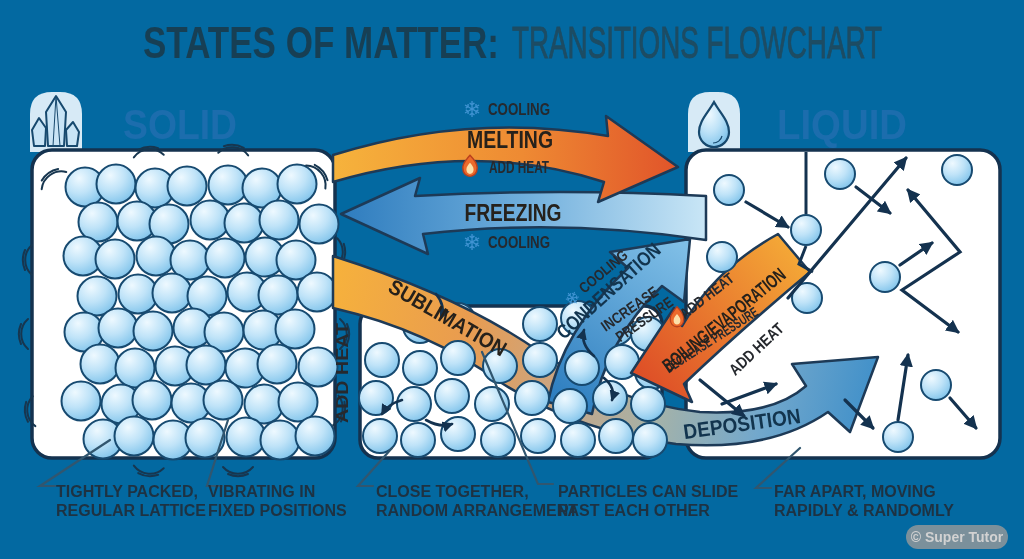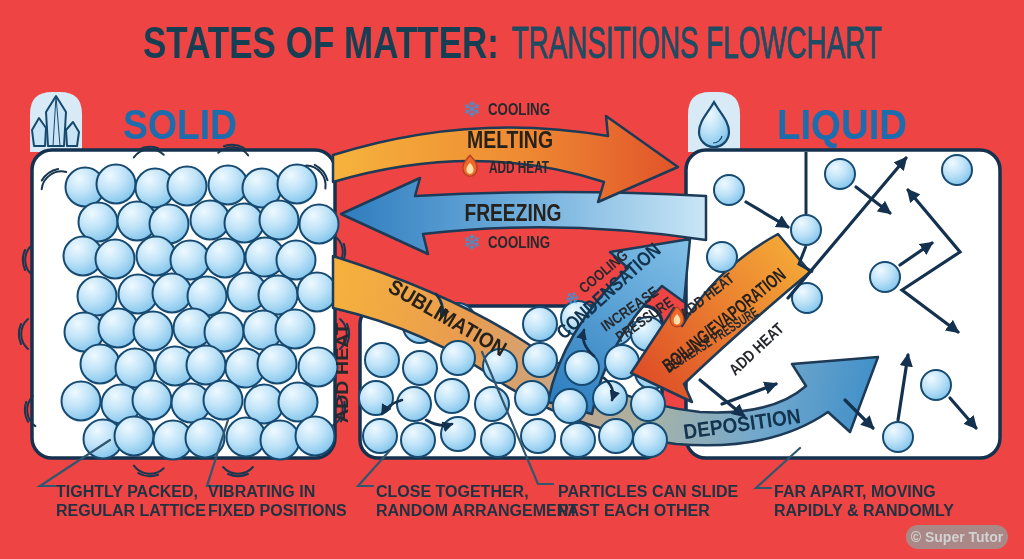--- a/index.html
+++ b/index.html
@@ -1,16 +1,16 @@
 <!DOCTYPE html>
 <html><head>
 <meta charset="utf-8">
 <style>
   html,body{margin:0;padding:0;background:#ffffff;}
-  .stage{position:relative;width:1024px;height:559px;background:#ef4444;overflow:hidden;
+  .stage{position:relative;width:1024px;height:559px;background:#0369a1;overflow:hidden;
          font-family:"Liberation Sans",sans-serif;}
   svg text{font-family:"Liberation Sans",sans-serif;}
   .ttl-lead{font-weight:bold;fill:#173f54;}
   .ttl-tail{font-weight:normal;fill:#1d4c63;stroke:#1d4c63;stroke-width:.9;}
   .state-h{font-weight:bold;fill:#1c6dad;}
   .band{stroke:#1d3a57;stroke-width:2.5;stroke-linejoin:round;}
   .band-label{font-weight:bold;fill:#26211b;}
   .navy-label{font-weight:bold;fill:#12344e;}
   .note{font-weight:bold;fill:#26292e;}
   .cap{font-weight:bold;font-size:16px;fill:#1e3242;}

